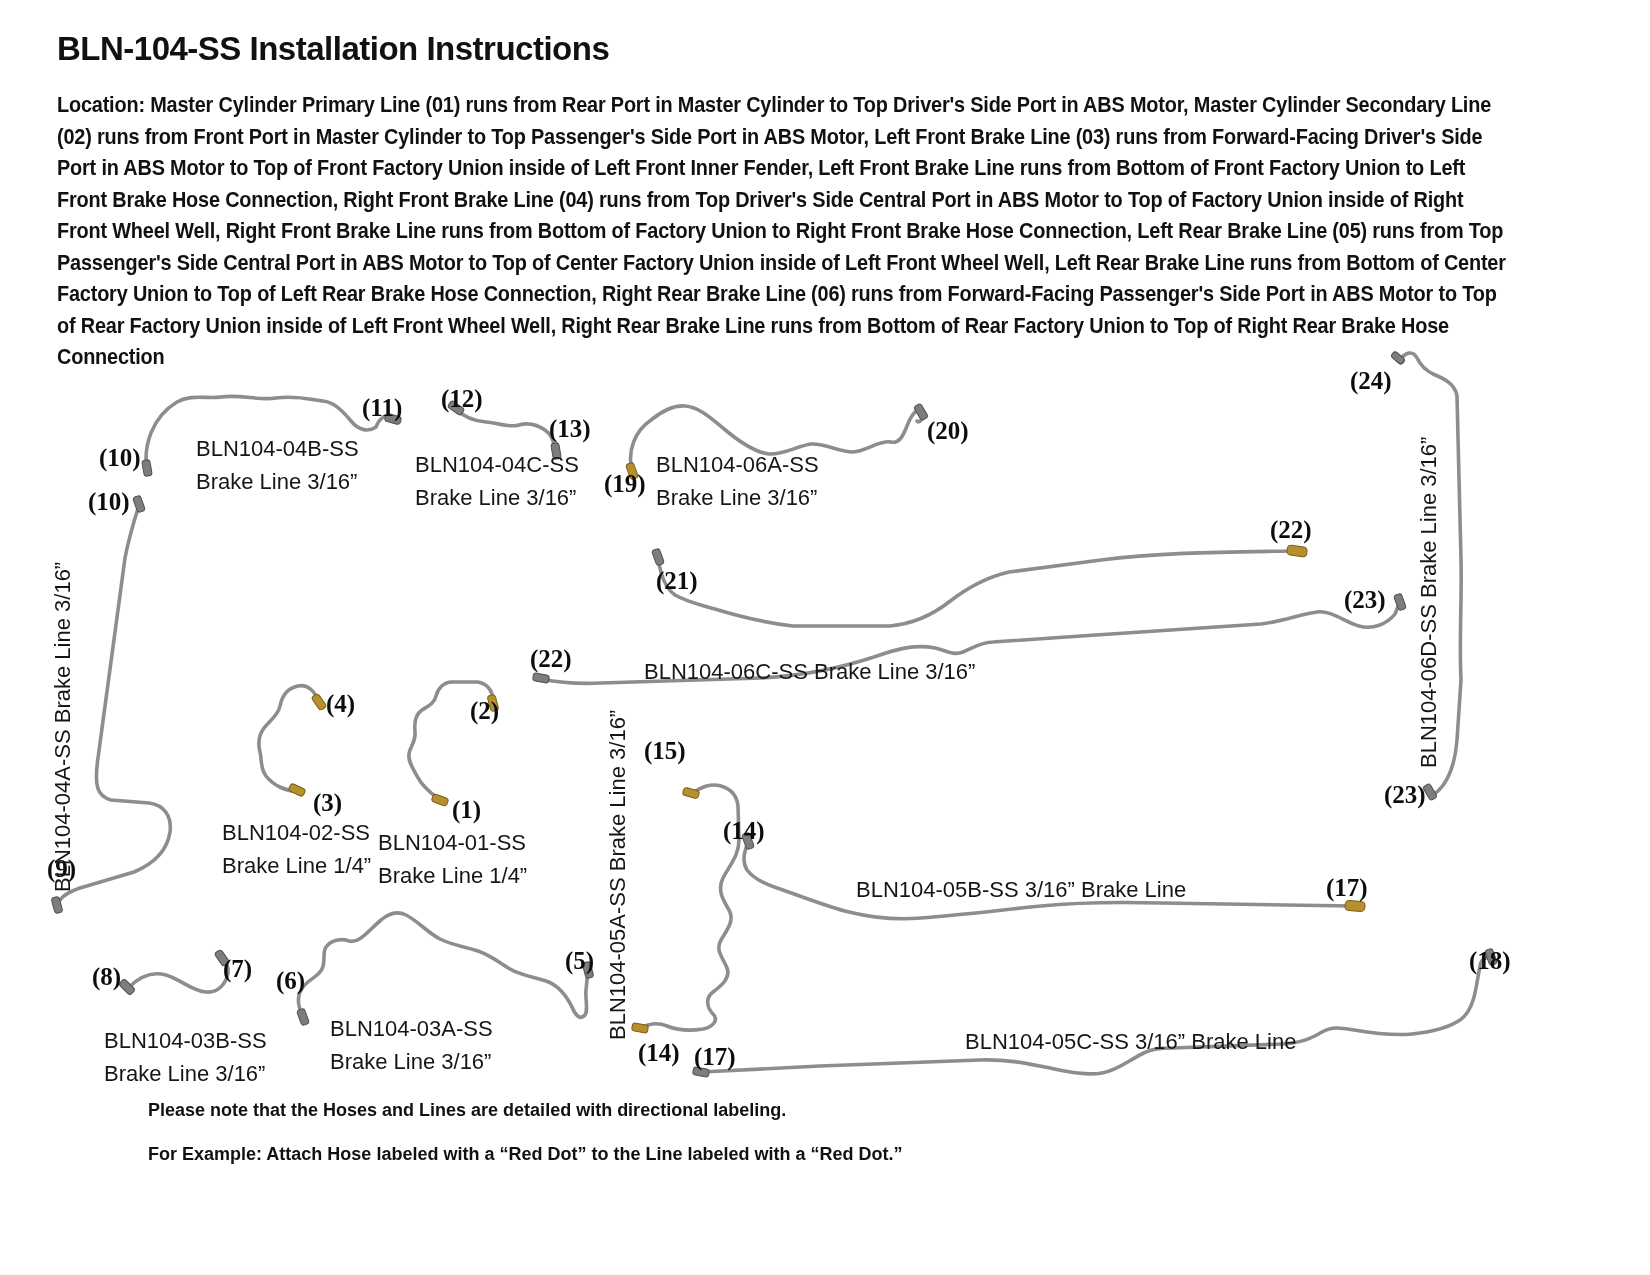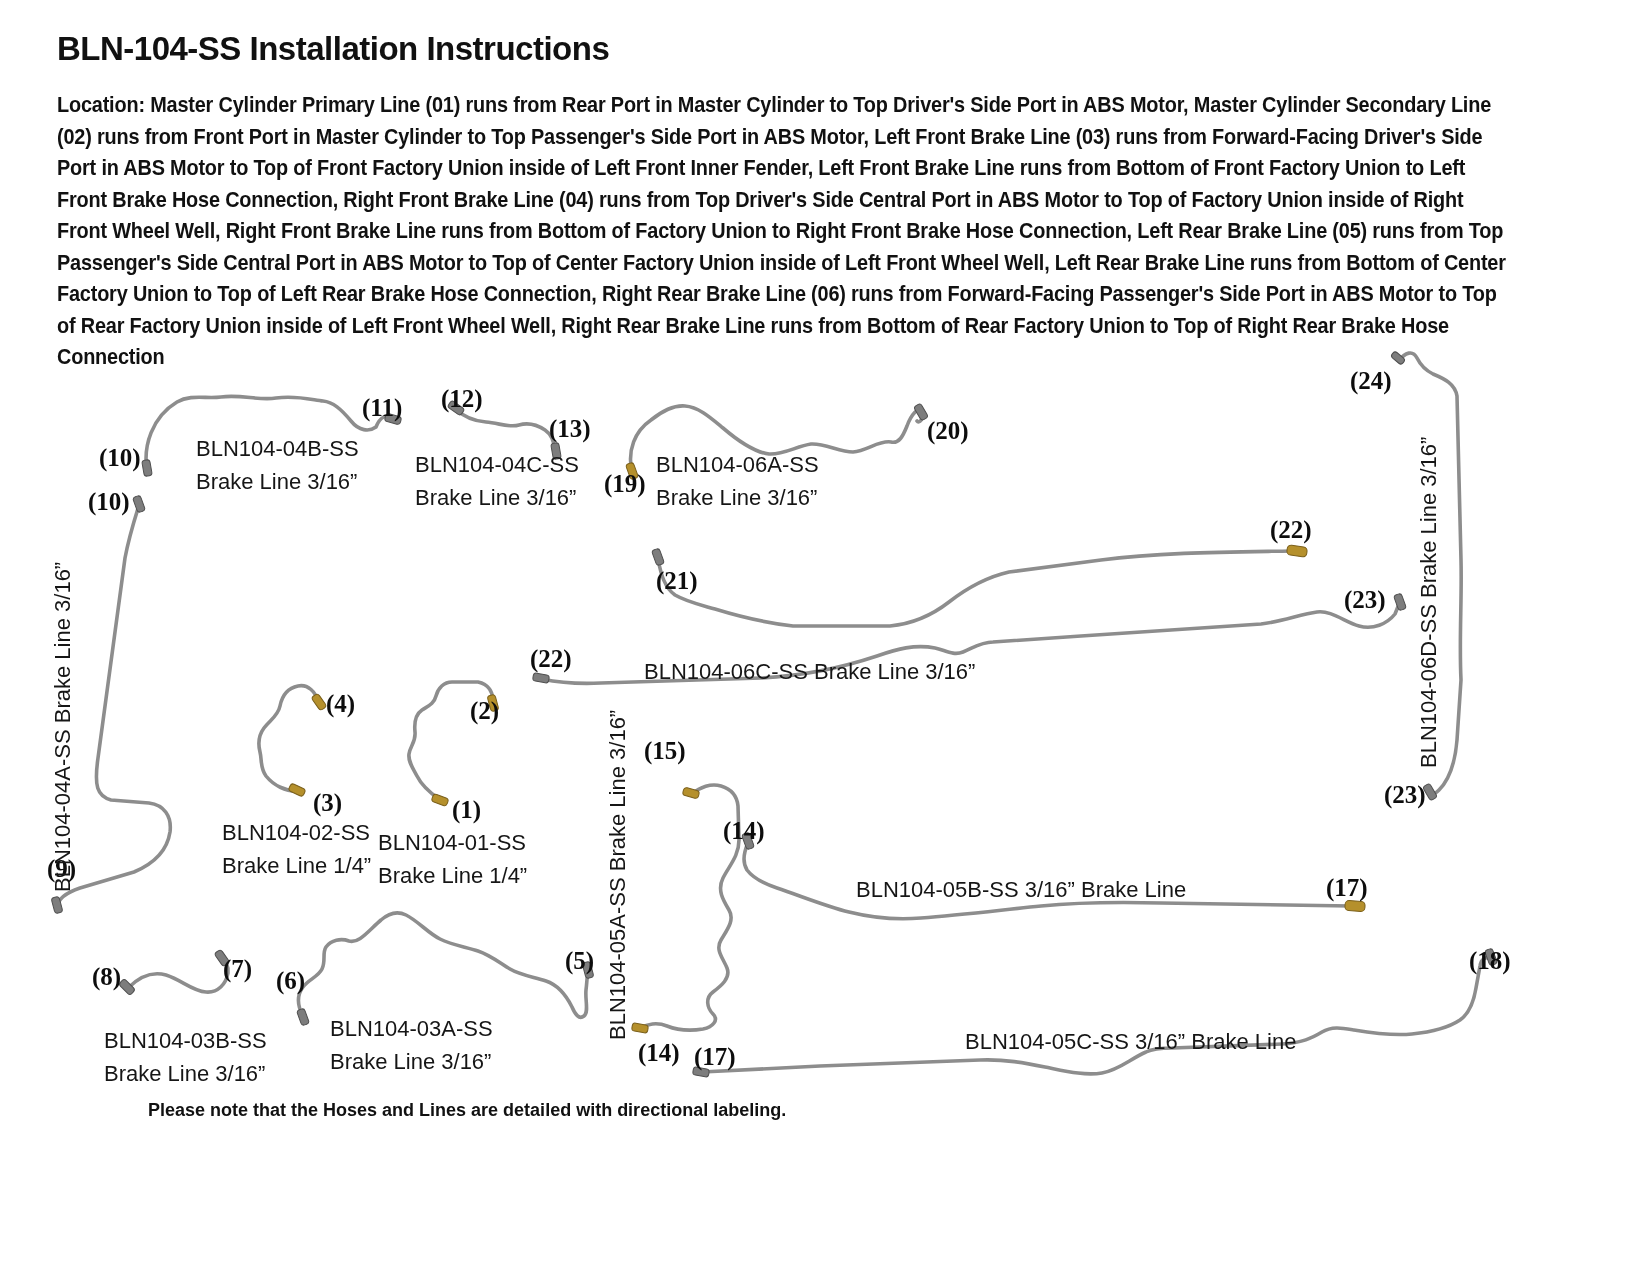--- a/index.html
+++ b/index.html
@@ -142,14 +142,15 @@
         <span class="plabel" style="left: 330px; top: 1016px;">BLN104-03A-SS</span>
         <span class="plabel" style="left: 330px; top: 1049px;">Brake Line 3/16”</span>
         <span class="plabel" style="left: 965px; top: 1029px;">BLN104-05C-SS 3/16” Brake Line</span>
         <span class="plabel vlabel" style="left: 50px; top: 892px;">BLN104-04A-SS Brake Line 3/16”</span>
         <span class="plabel vlabel" style="left: 1416px; top: 768px;">BLN104-06D-SS Brake Line 3/16”</span>
         <span class="plabel vlabel" style="left: 605px; top: 1040px;">BLN104-05A-SS Brake Line 3/16”</span>
       </div>
   </div>
 
   <div class="note n1">Please note that the Hoses and Lines are detailed with directional labeling.</div>
+  <div class="note n2">For Example: Attach Hose labeled with a “Red Dot” to the Line labeled with a “Red Dot.”</div>
 
 </div>
 
 </body></html>

